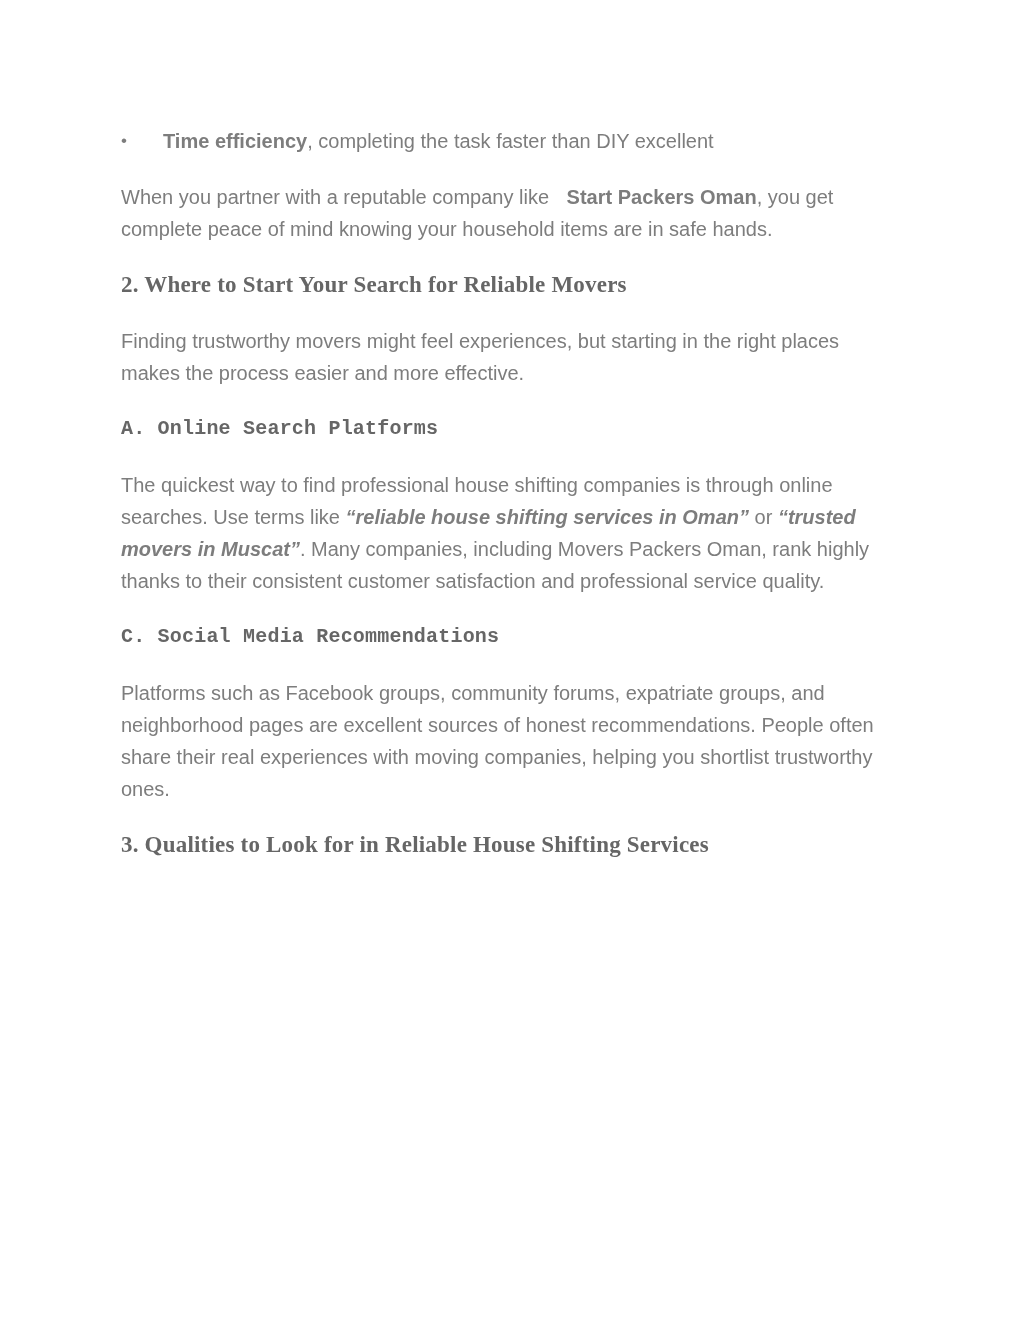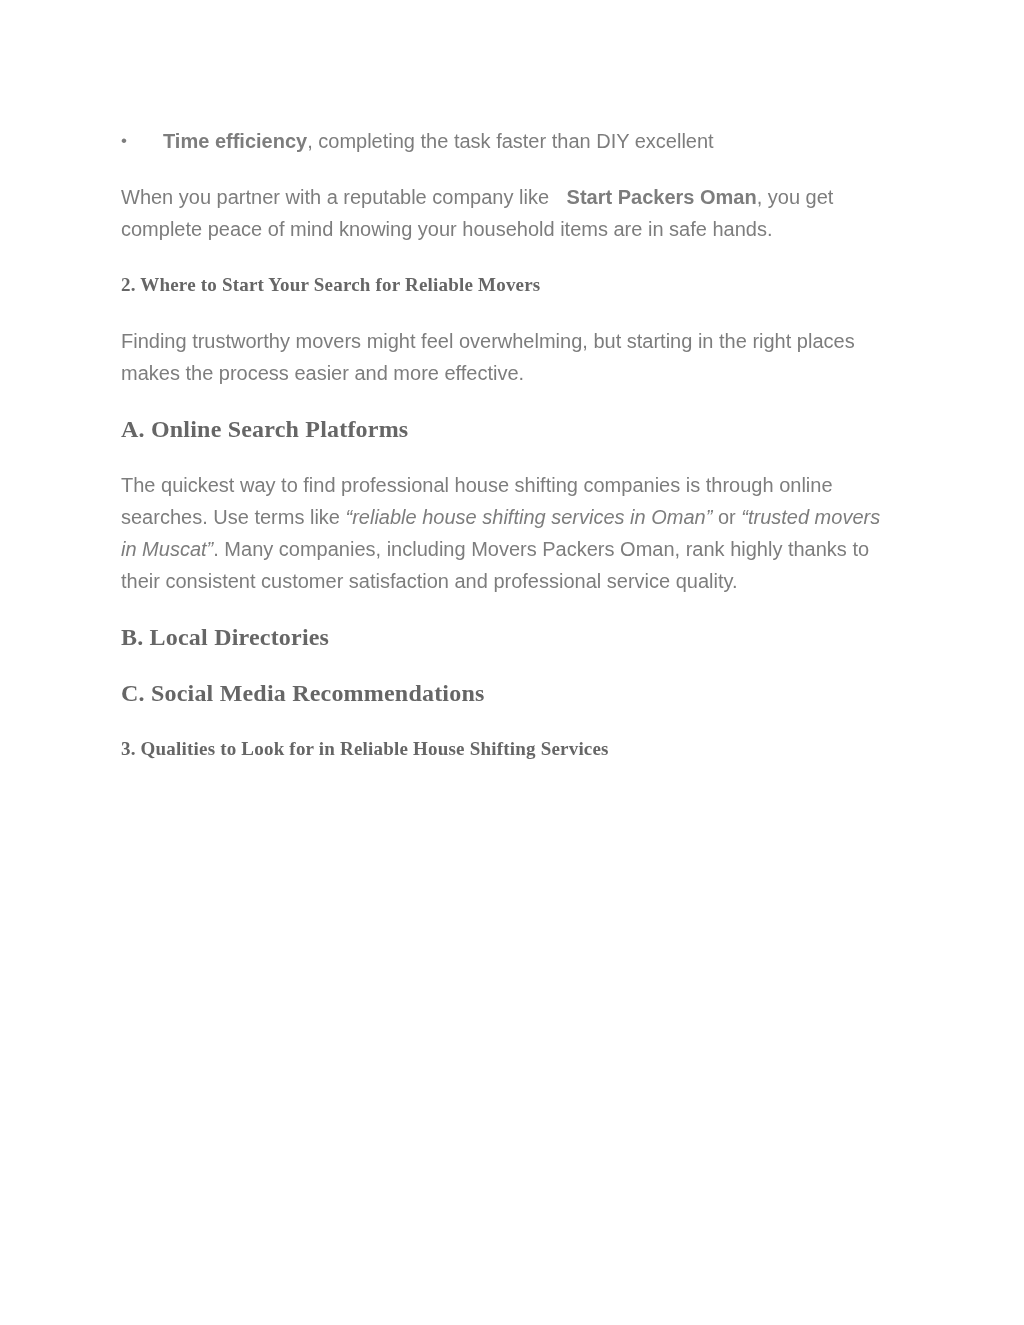--- a/index.html
+++ b/index.html
@@ -14,69 +14,69 @@
     line-height: 32px;
     color: var(--body-color, #7d7d7d);
     overflow: hidden;
   }
   .page p, .page h2, .page h3, .page .bullet-item {
     margin: 0 0 24px 0;
     padding: 0;
   }
   h2.section-heading {
     font-family: "Liberation Serif", serif;
-    font-size: 19px;
+    font-size: 23px;
     line-height: 32px;
     font-weight: bold;
     color: var(--heading-color, #666666);
     letter-spacing: 0.2px;
   }
   h3.sub-heading {
-    font-family: Liberation Serif, serif;
-    font-size: 24px;
+    font-family: Liberation Mono, monospace;
+    font-size: 20px;
     line-height: 32px;
     font-weight: bold;
     color: var(--heading-color, #666666);
     letter-spacing: 0.2px;
   }
   .bullet-item {
     display: flex;
     padding-left: 34px;
   }
   .bullet-marker {
     width: 30px;
     flex-shrink: 0;
     font-size: 17px;
   }
   .b { font-weight: bold; margin-left: 12px; }
-  .i { font-style: italic; }
+  .i { font-style: italic; font-weight: bold; }
 </style>
 </head>
 <body>
 
 <div class="page">
 
   <div class="bullet-item">
     <span class="bullet-marker">•</span>
     <span><span class="b">Time efficiency</span><span>, completing the task faster than DIY excellent</span></span>
   </div>
 
   <p><span>When you partner with a reputable company like </span><span class="b">Start Packers Oman</span><span>, you get complete peace of mind knowing your household items are in safe hands.</span></p>
 
   <h2 class="section-heading">2. Where to Start Your Search for Reliable Movers</h2>
 
-  <p>Finding trustworthy movers might feel overwhelming, but starting in the right places makes the process easier and more effective.</p>
+  <p>Finding trustworthy movers might feel experiences, but starting in the right places makes the process easier and more effective.</p>
 
   <h3 class="sub-heading">A. Online Search Platforms</h3>
 
   <p><span>The quickest way to find professional house shifting companies is through online searches. Use terms like </span><span class="i">“reliable house shifting services in Oman”</span><span> or </span><span class="i">“trusted movers in Muscat”</span><span>. Many companies, including Movers Packers Oman, rank highly thanks to their consistent customer satisfaction and professional service quality.</span></p>
 
-  <h3 class="sub-heading">B. Local Directories</h3>
 
 
   <h3 class="sub-heading">C. Social Media Recommendations</h3>
 
+  <p>Platforms such as Facebook groups, community forums, expatriate groups, and neighborhood pages are excellent sources of honest recommendations. People often share their real experiences with moving companies, helping you shortlist trustworthy ones.</p>
 
 
 
   <h2 class="section-heading">3. Qualities to Look for in Reliable House Shifting Services</h2>
 
 </div>
 
 </body></html>

